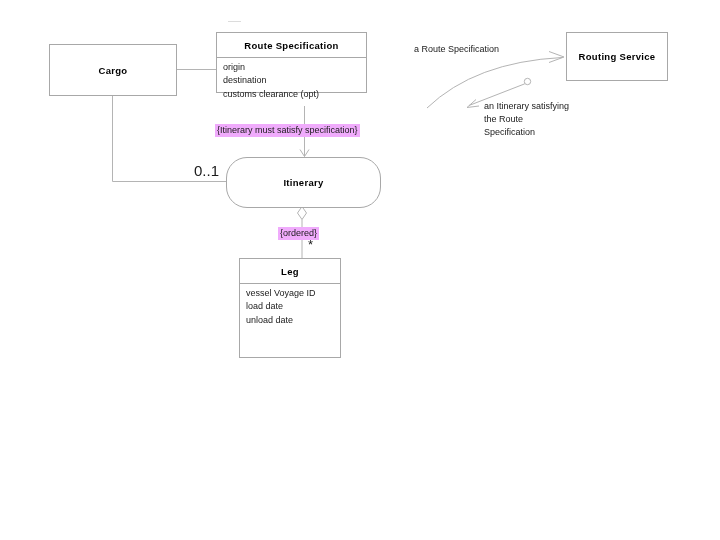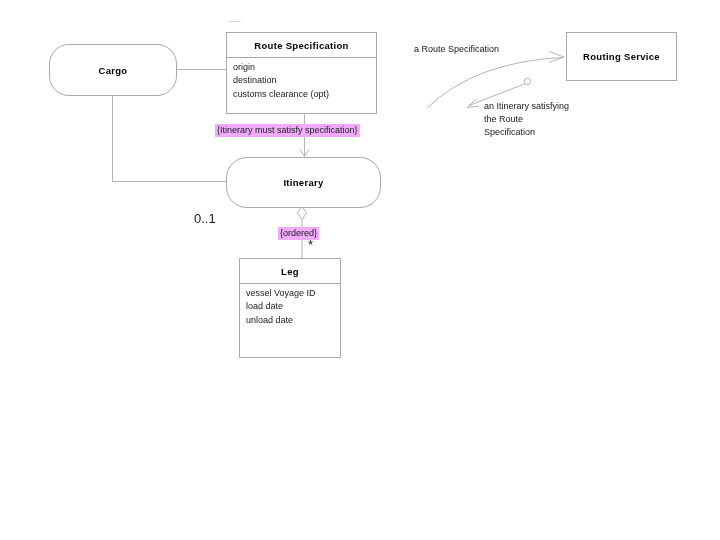--- a/index.html
+++ b/index.html
@@ -73,22 +73,21 @@
     font-size: 9px;
     line-height: 13px;
     color: #1a1a1a;
     white-space: nowrap;
   }
   .diagram-label.on-line {
     background: #f0abfc;
     padding: 0 2px;
   }
   .mult {
-    font-size: 13px;
-    margin-top: 48px;
+    font-size: 15px;
   }
   .star {
     font-size: 13px;
   }
 </style>
 </head>
 <body>
 
 <div class="stage">
 
@@ -115,34 +114,34 @@
       <path class="conn" d="M 549 51.5 L 564 57 L 549 62.5"></path>
     </g>
 
     <g>
       <circle class="conn-fill-white" cx="527.5" cy="81.5" r="3.2"></circle>
       <line class="conn" x1="524.8" y1="83.8" x2="469" y2="105.5"></line>
       <path class="conn" d="M 479 106 L 467 107.5 L 476 99.5"></path>
     </g>
   </svg>
 
-  <div class="uml-box" style="left:49px; top:44px; width:128px; height:52px;border-radius:20px;">
+  <div class="uml-box" style="left:49px; top:44px; width:128px; height:52px;">
     <div class="uml-title fill">Cargo</div>
   </div>
 
-  <div class="uml-box" style="left:226px; top:32px; width:151px; height:82px;">
+  <div class="uml-box" style="left:216px; top:32px; width:151px; height:61px;">
     <div class="uml-title header">Route Specification</div>
     <div class="uml-attrs">
       <div>origin</div>
       <div>destination</div>
       <div>customs clearance (opt)</div>
     </div>
   </div>
 
-  <div class="uml-box" style="left:566px; top:32px; width:111px; height:49px;">
+  <div class="uml-box" style="left:566px; top:32px; width:102px; height:49px;">
     <div class="uml-title fill">Routing Service</div>
   </div>
 
   <div class="uml-box" style="left:226px; top:157px; width:155px; height:51px;border-radius:21px;">
     <div class="uml-title fill">Itinerary</div>
   </div>
 
   <div class="uml-box" style="left:239px; top:258px; width:102px; height:100px;">
     <div class="uml-title header">Leg</div>
     <div class="uml-attrs">

